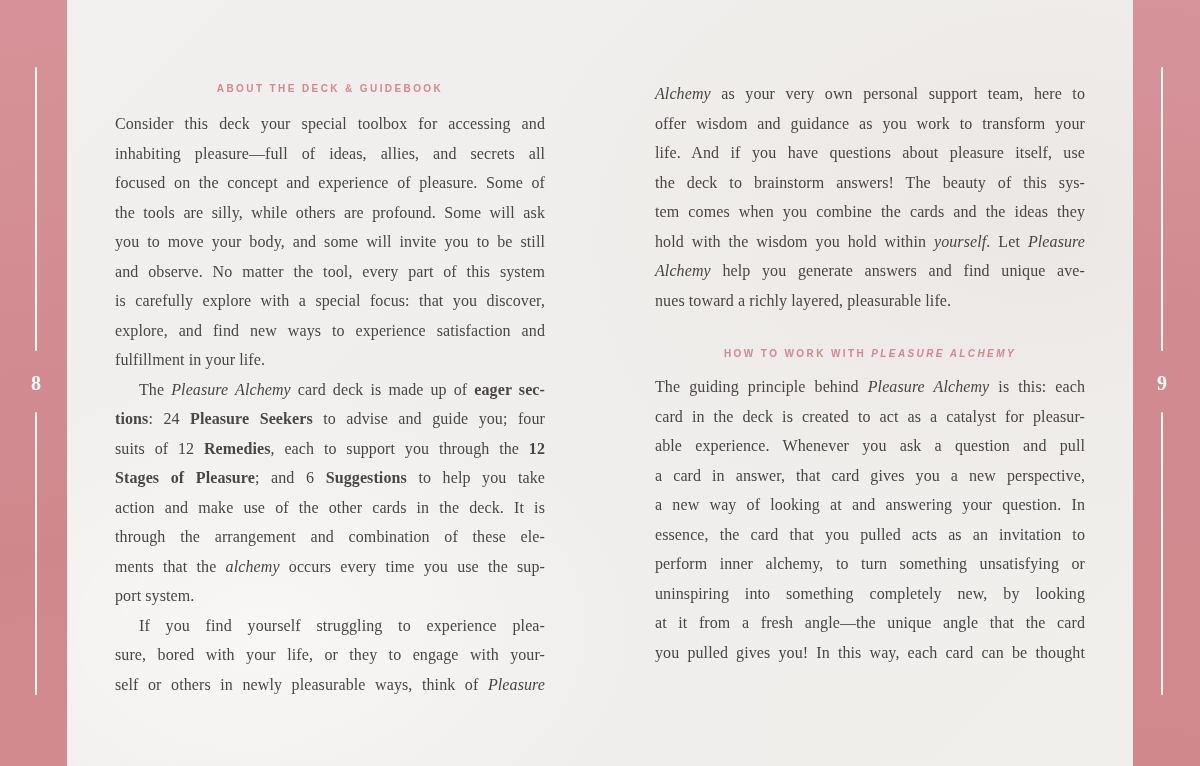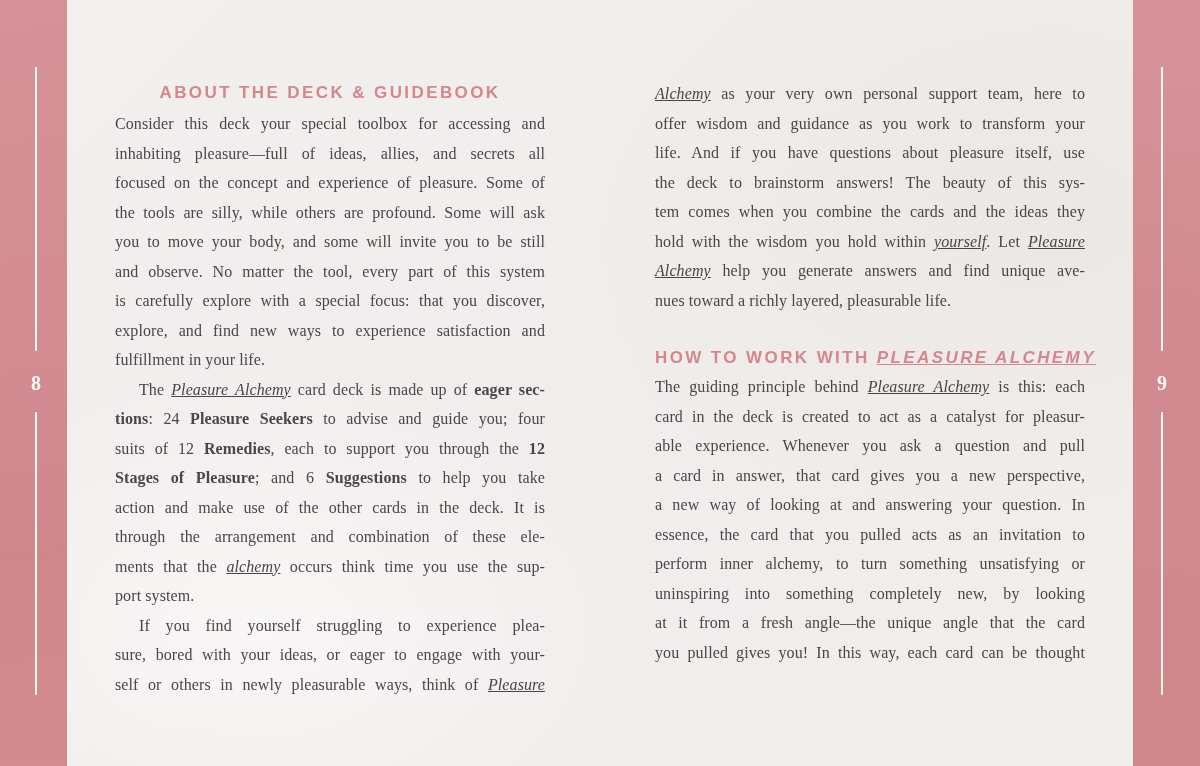--- a/index.html
+++ b/index.html
@@ -28,42 +28,42 @@
   .bar.right .page-num{left:13px;}
 
   .paper{position:absolute;left:67px;right:67px;top:0;bottom:0;}
   .column{position:absolute;width:430px;top:0;height:766px;}
   .col-left{left:48px;}
   .col-right{left:588px;}
 
   .heading{
     position:absolute;width:430px;margin:0;
     font-family:"Liberation Sans", sans-serif;
-    font-weight:700;font-size:17px;letter-spacing:2.4px;
+    font-weight:700;font-size:10px;letter-spacing:2.4px;
     color:#d6868d;text-align:center;white-space:nowrap;
   }
   .heading .i{font-style:italic;}
   .col-left .heading{top:83px;}
   .col-right .heading{top:348px;}
 
   .lines{position:absolute;width:430px;}
   .col-left .lines{top:114px;}
   .col-right .lines.block-a{top:84px;}
   .col-right .lines.block-b{top:377px;}
 
   .line{
     height:29.5px;line-height:20px;
     font-size:16px;color:#4b4547;letter-spacing:0.1px;
     text-align:justify;text-align-last:justify;
     overflow:visible;
   }
   .line.last{text-align-last:left;}
   .line.indent{text-indent:24px;}
   .b{font-weight:700;}
-  .i{font-style:italic;text-decoration:underline;}
+  .i{font-style:italic;}
 </style>
 </head>
 <body>
 
 <div class="canvas">
 
   <div class="bar left">
     <div class="rule top"></div>
     <div class="page-num">8</div>
     <div class="rule bot"></div>
@@ -82,24 +82,24 @@
           <div class="line"><span>and observe. No matter the tool, every part of this system</span></div>
           <div class="line"><span>is carefully explore with a special focus: that you discover,</span></div>
           <div class="line"><span>explore, and find new ways to experience satisfaction and</span></div>
           <div class="line last"><span>fulfillment in your life.</span></div>
           <div class="line indent"><span>The </span><span class="i">Pleasure Alchemy</span><span> card deck is made up of </span><span class="b">eager sec-</span></div>
           <div class="line"><span class="b">tions</span><span>: 24 </span><span class="b">Pleasure Seekers</span><span> to advise and guide you; four</span></div>
           <div class="line"><span>suits of 12 </span><span class="b">Remedies</span><span>, each to support you through the </span><span class="b">12</span></div>
           <div class="line"><span class="b">Stages of Pleasure</span><span>; and 6 </span><span class="b">Suggestions</span><span> to help you take</span></div>
           <div class="line"><span>action and make use of the other cards in the deck. It is</span></div>
           <div class="line"><span>through the arrangement and combination of these ele-</span></div>
-          <div class="line"><span>ments that the </span><span class="i">alchemy</span><span> occurs think time you use the sup-</span></div>
+          <div class="line"><span>ments that the </span><span class="i">alchemy</span><span> occurs every time you use the sup-</span></div>
           <div class="line last"><span>port system.</span></div>
           <div class="line indent"><span>If you find yourself struggling to experience plea-</span></div>
-          <div class="line"><span>sure, bored with your ideas, or eager to engage with your-</span></div>
+          <div class="line"><span>sure, bored with your life, or they to engage with your-</span></div>
           <div class="line"><span>self or others in newly pleasurable ways, think of </span><span class="i">Pleasure</span></div>
         </div>
     </div>
 
     <div class="column col-right">
       <div class="lines block-a">
           <div class="line"><span class="i">Alchemy</span><span> as your very own personal support team, here to</span></div>
           <div class="line"><span>offer wisdom and guidance as you work to transform your</span></div>
           <div class="line"><span>life. And if you have questions about pleasure itself, use</span></div>
           <div class="line"><span>the deck to brainstorm answers! The beauty of this sys-</span></div>

